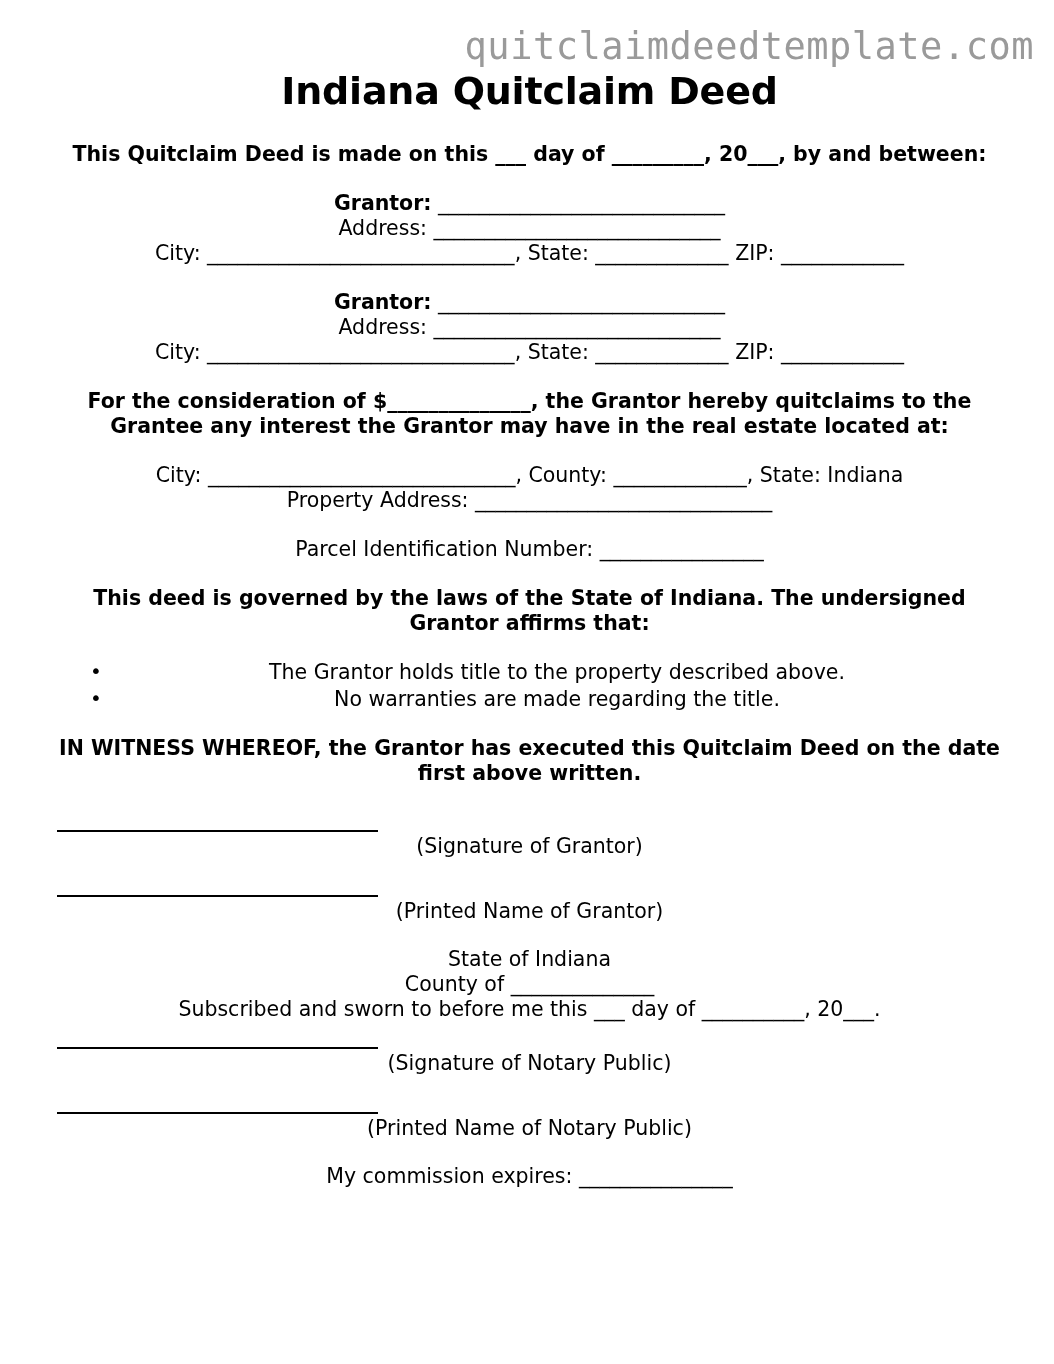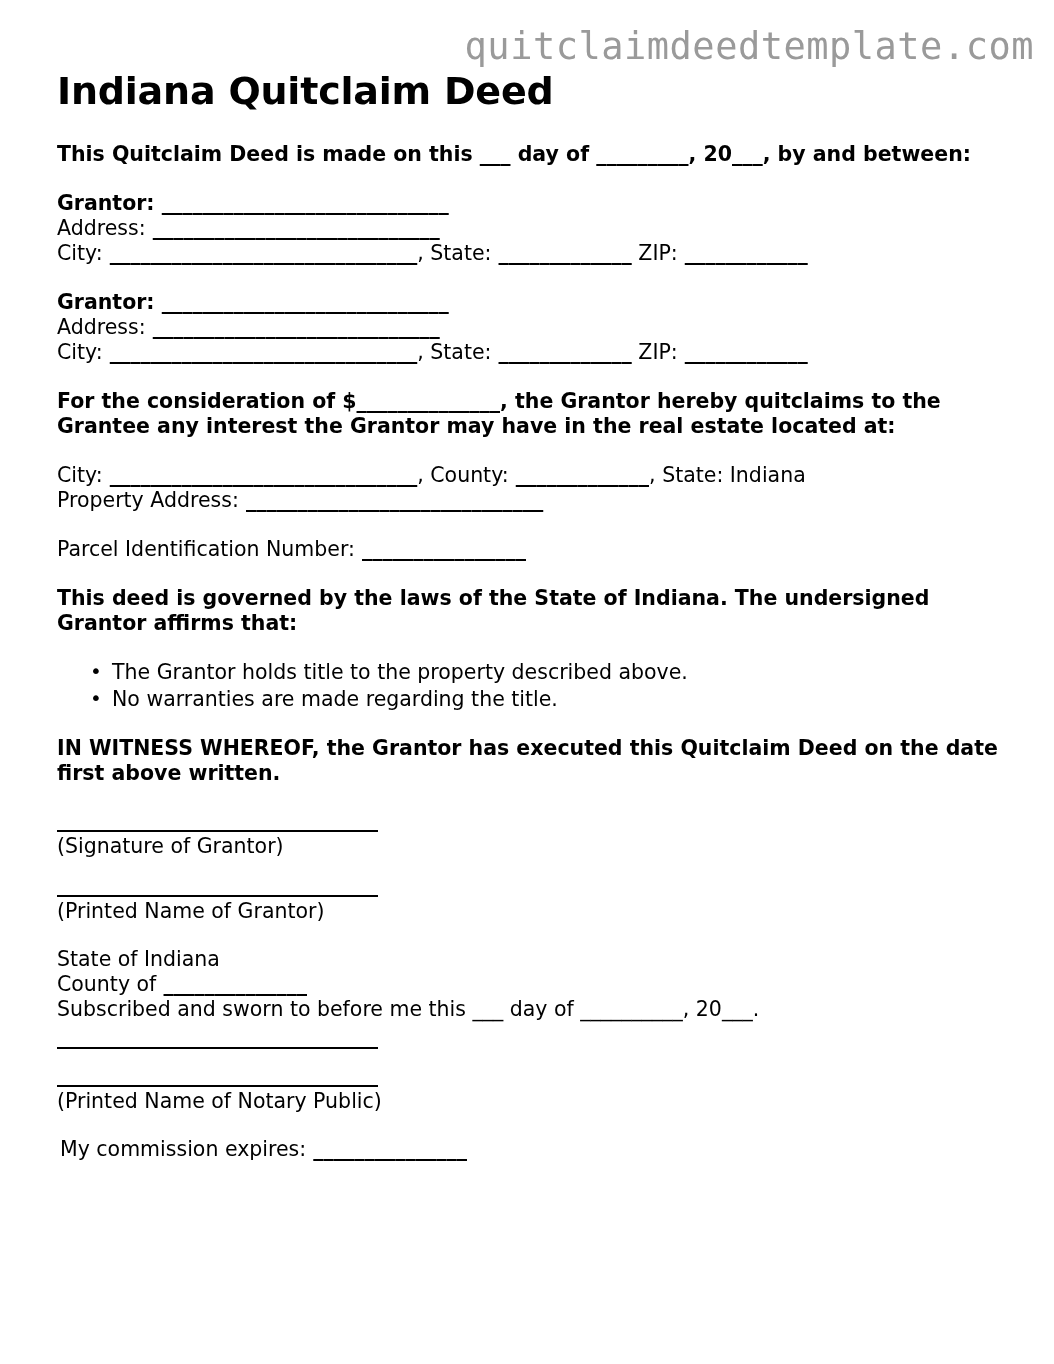--- a/index.html
+++ b/index.html
@@ -38,20 +38,21 @@
     white-space: nowrap;
     user-select: none;
   }
 
   
   .content {
     position: absolute;
     left: 57px;
     top: 70px;
     width: 945px;
+    text-align: center;
   }
 
   h1.doc-title {
     font-family: "DejaVu Sans", "Liberation Sans", sans-serif;
     font-size: 38px;
     font-weight: bold;
     line-height: 1.12;
     margin: 0 0 29px 0;
     letter-spacing: -0.2px;
   }
@@ -68,21 +69,21 @@
     line-height: 1.22;
     margin: 0 0 24px 0;
   }
   .block .row {
     display: block;
     white-space: nowrap;
   }
   .lbl-bold { font-weight: bold; margin-top: 28px; }
 
   
-  .fill { white-space: pre; font-weight: bold; }
+  .fill { white-space: pre; font-weight: normal; }
 
   ul.affirm-list {
     margin: 0 0 24px 0;
     padding: 0 0 0 33px;
     list-style: none;
     font-size: 20.5px;
     line-height: 1.22;
   }
   ul.affirm-list li {
     position: relative;
@@ -187,20 +188,21 @@
     </div>
 
     <div class="notary-block">
       <span class="row">State of Indiana</span>
       <span class="row"><span>County of</span><span class="fill"> ______________</span></span>
       <span class="row">Subscribed and sworn to before me this ___ day of __________, 20___.</span>
     </div>
 
     <div class="sig-block">
       <div class="sig-rule"></div>
+      <div class="sig-caption">(Signature of Notary Public)</div>
     </div>
 
     <div class="spacer-sm"></div>
 
     <div class="sig-block">
       <div class="sig-rule"></div>
       <div class="sig-caption">(Printed Name of Notary Public)</div>
     </div>
 
     <p class="commission"><span>My commission expires:</span><span class="fill"> _______________</span></p>

